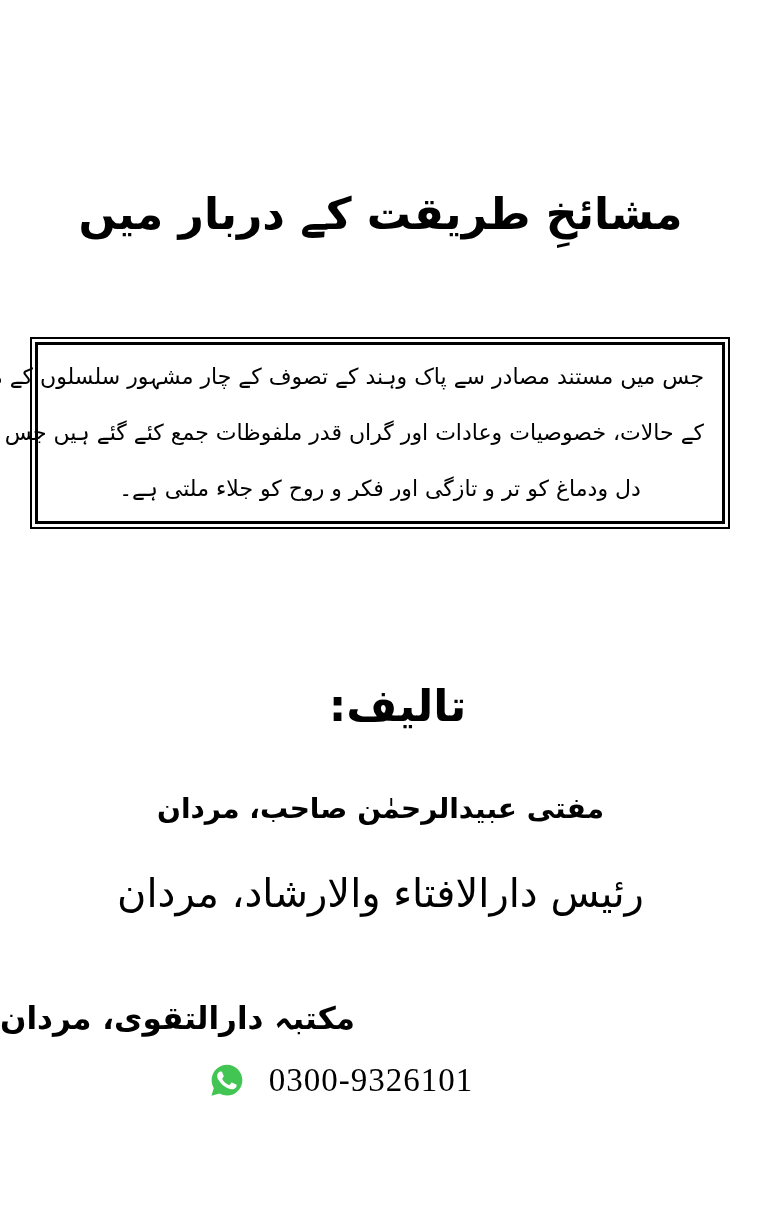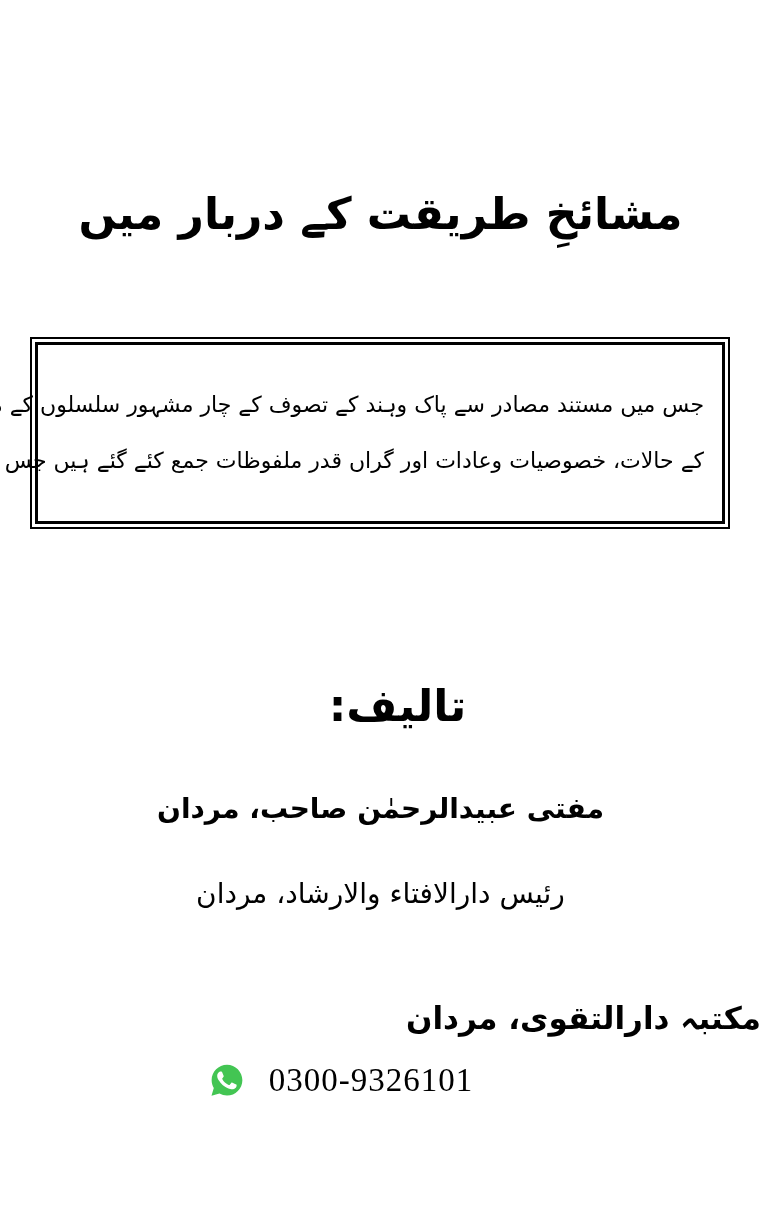--- a/index.html
+++ b/index.html
@@ -96,33 +96,33 @@
     position: absolute;
     top: 852px;
     left: 0;
     width: 761px;
     height: 82px;
     display: flex;
     align-items: center;
     justify-content: center;
   }
   .author-title {
-    font-size: 28px;
+    font-size: 40px;
     font-weight: normal;
   }
   
   .publisher-wrap {
     position: absolute;
     top: 980px;
     left: 0;
     width: 761px;
     height: 76px;
     display: flex;
     align-items: center;
-    justify-content: flex-end;
+    justify-content: flex-start;
   }
   .publisher-name {
     font-size: 31px;
     font-weight: bold;
   }
   .phone-row {
     position: absolute;
     top: 1056px;
     left: 0;
     width: 682px;
@@ -149,20 +149,21 @@
 <body>
 
 <div class="book-title-wrap">
   <div class="book-title urdu">مشائخِ طریقت کے دربار میں</div>
 </div>
 
 <div class="desc-box-outer">
   <div class="desc-box-inner">
     <div class="desc-line urdu">جس میں مستند مصادر سے پاک وہند کے تصوف کے چار مشہور سلسلوں کے مشائخ</div>
     <div class="desc-line urdu">کے حالات، خصوصیات وعادات اور گراں قدر ملفوظات جمع کئے گئے ہیں جس سے</div>
+    <div class="desc-line urdu">دل ودماغ کو تر و تازگی اور فکر و روح کو جلاء ملتی ہے۔</div>
   </div>
 </div>
 
 <div class="taleef-wrap">
   <div class="taleef-heading urdu">تالیف:</div>
 </div>
 
 <div class="author-name-wrap">
   <div class="author-name urdu">مفتی عبیدالرحمٰن صاحب، مردان</div>
 </div>

